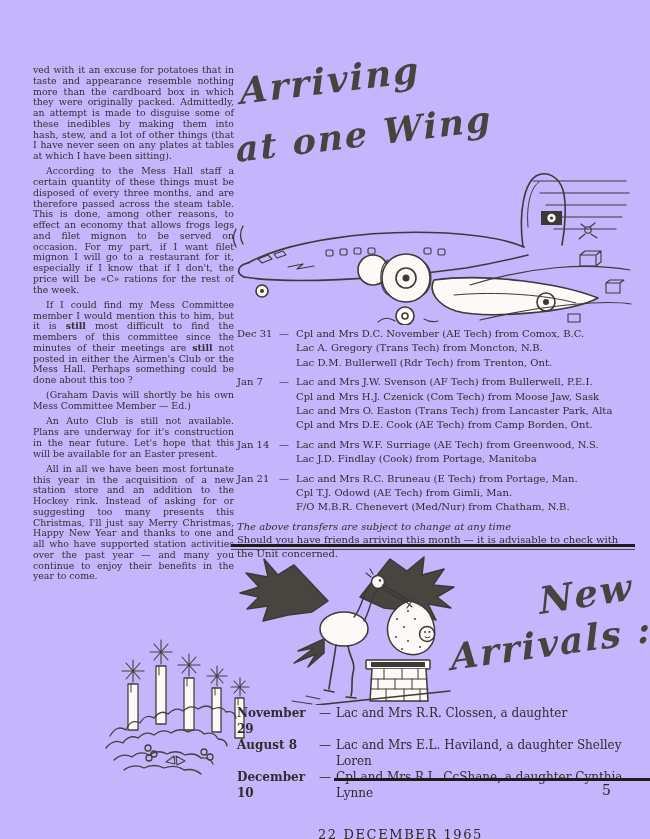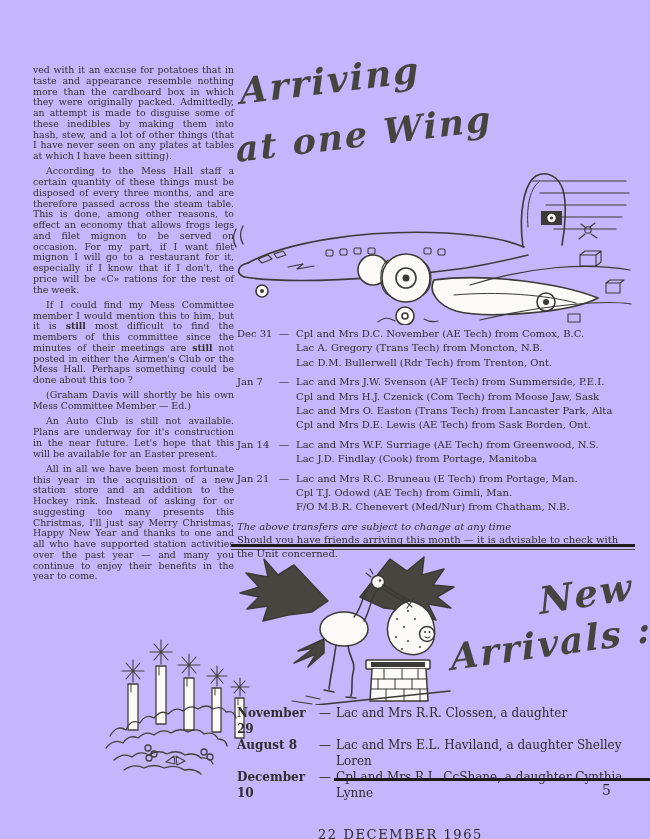--- a/index.html
+++ b/index.html
@@ -145,24 +145,24 @@
       <span class="g-entries">
         <div>Cpl and Mrs D.C. November (AE Tech) from Comox, B.C.</div>
         <div>Lac A. Gregory (Trans Tech) from Moncton, N.B.</div>
         <div>Lac D.M. Bullerwell (Rdr Tech) from Trenton, Ont.</div>
       </span>
     </div>
     <div class="group">
       <span class="g-date">Jan 7</span>
       <span class="g-dash">—</span>
       <span class="g-entries">
-        <div>Lac and Mrs J.W. Svenson (AF Tech) from Summerside, P.E.I.</div>
+        <div>Lac and Mrs J.W. Svenson (AF Tech) from Bullerwell, P.E.I.</div>
         <div>Cpl and Mrs H.J. Czenick (Com Tech) from Moose Jaw, Sask</div>
         <div>Lac and Mrs O. Easton (Trans Tech) from Lancaster Park, Alta</div>
-        <div>Cpl and Mrs D.E. Lewis (AE Tech) from Sask Borden, Ont.</div>
+        <div>Cpl and Mrs D.E. Cook (AE Tech) from Camp Borden, Ont.</div>
       </span>
     </div>
     <div class="group">
       <span class="g-date">Jan 14</span>
       <span class="g-dash">—</span>
       <span class="g-entries">
         <div>Lac and Mrs W.F. Surriage (AE Tech) from Greenwood, N.S.</div>
         <div>Lac J.D. Findlay (Cook) from Portage, Manitoba</div>
       </span>
     </div>

